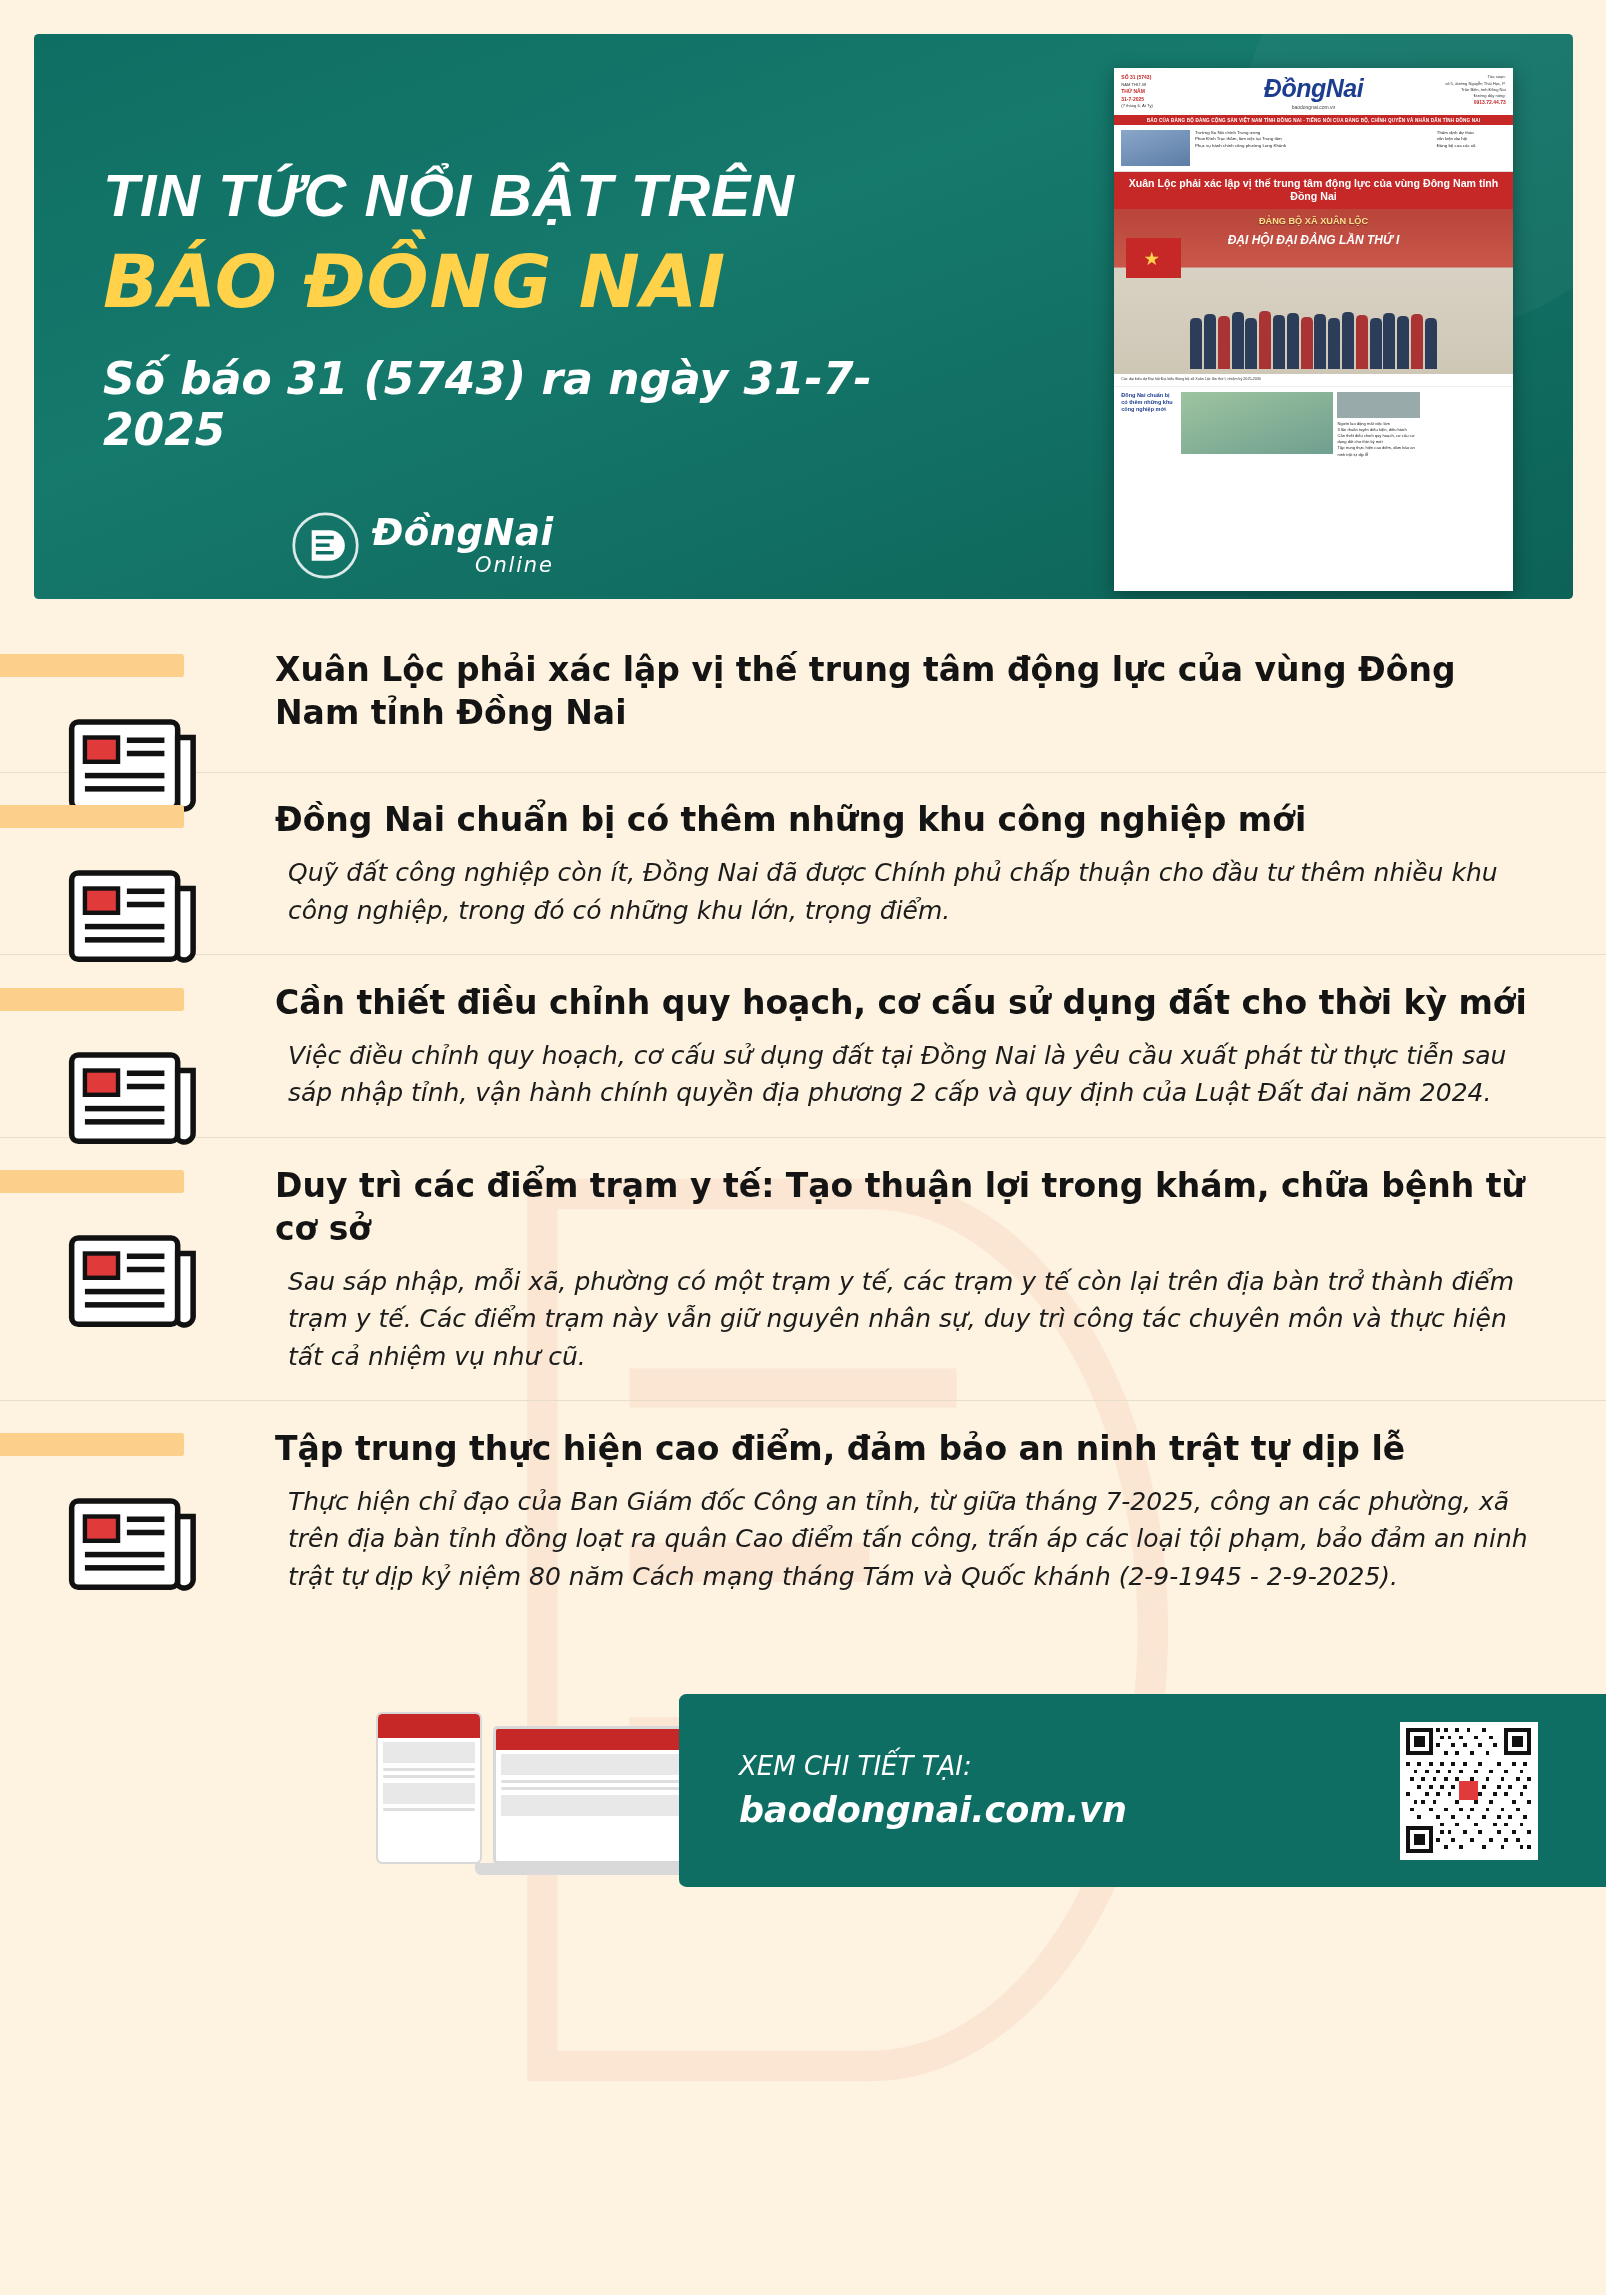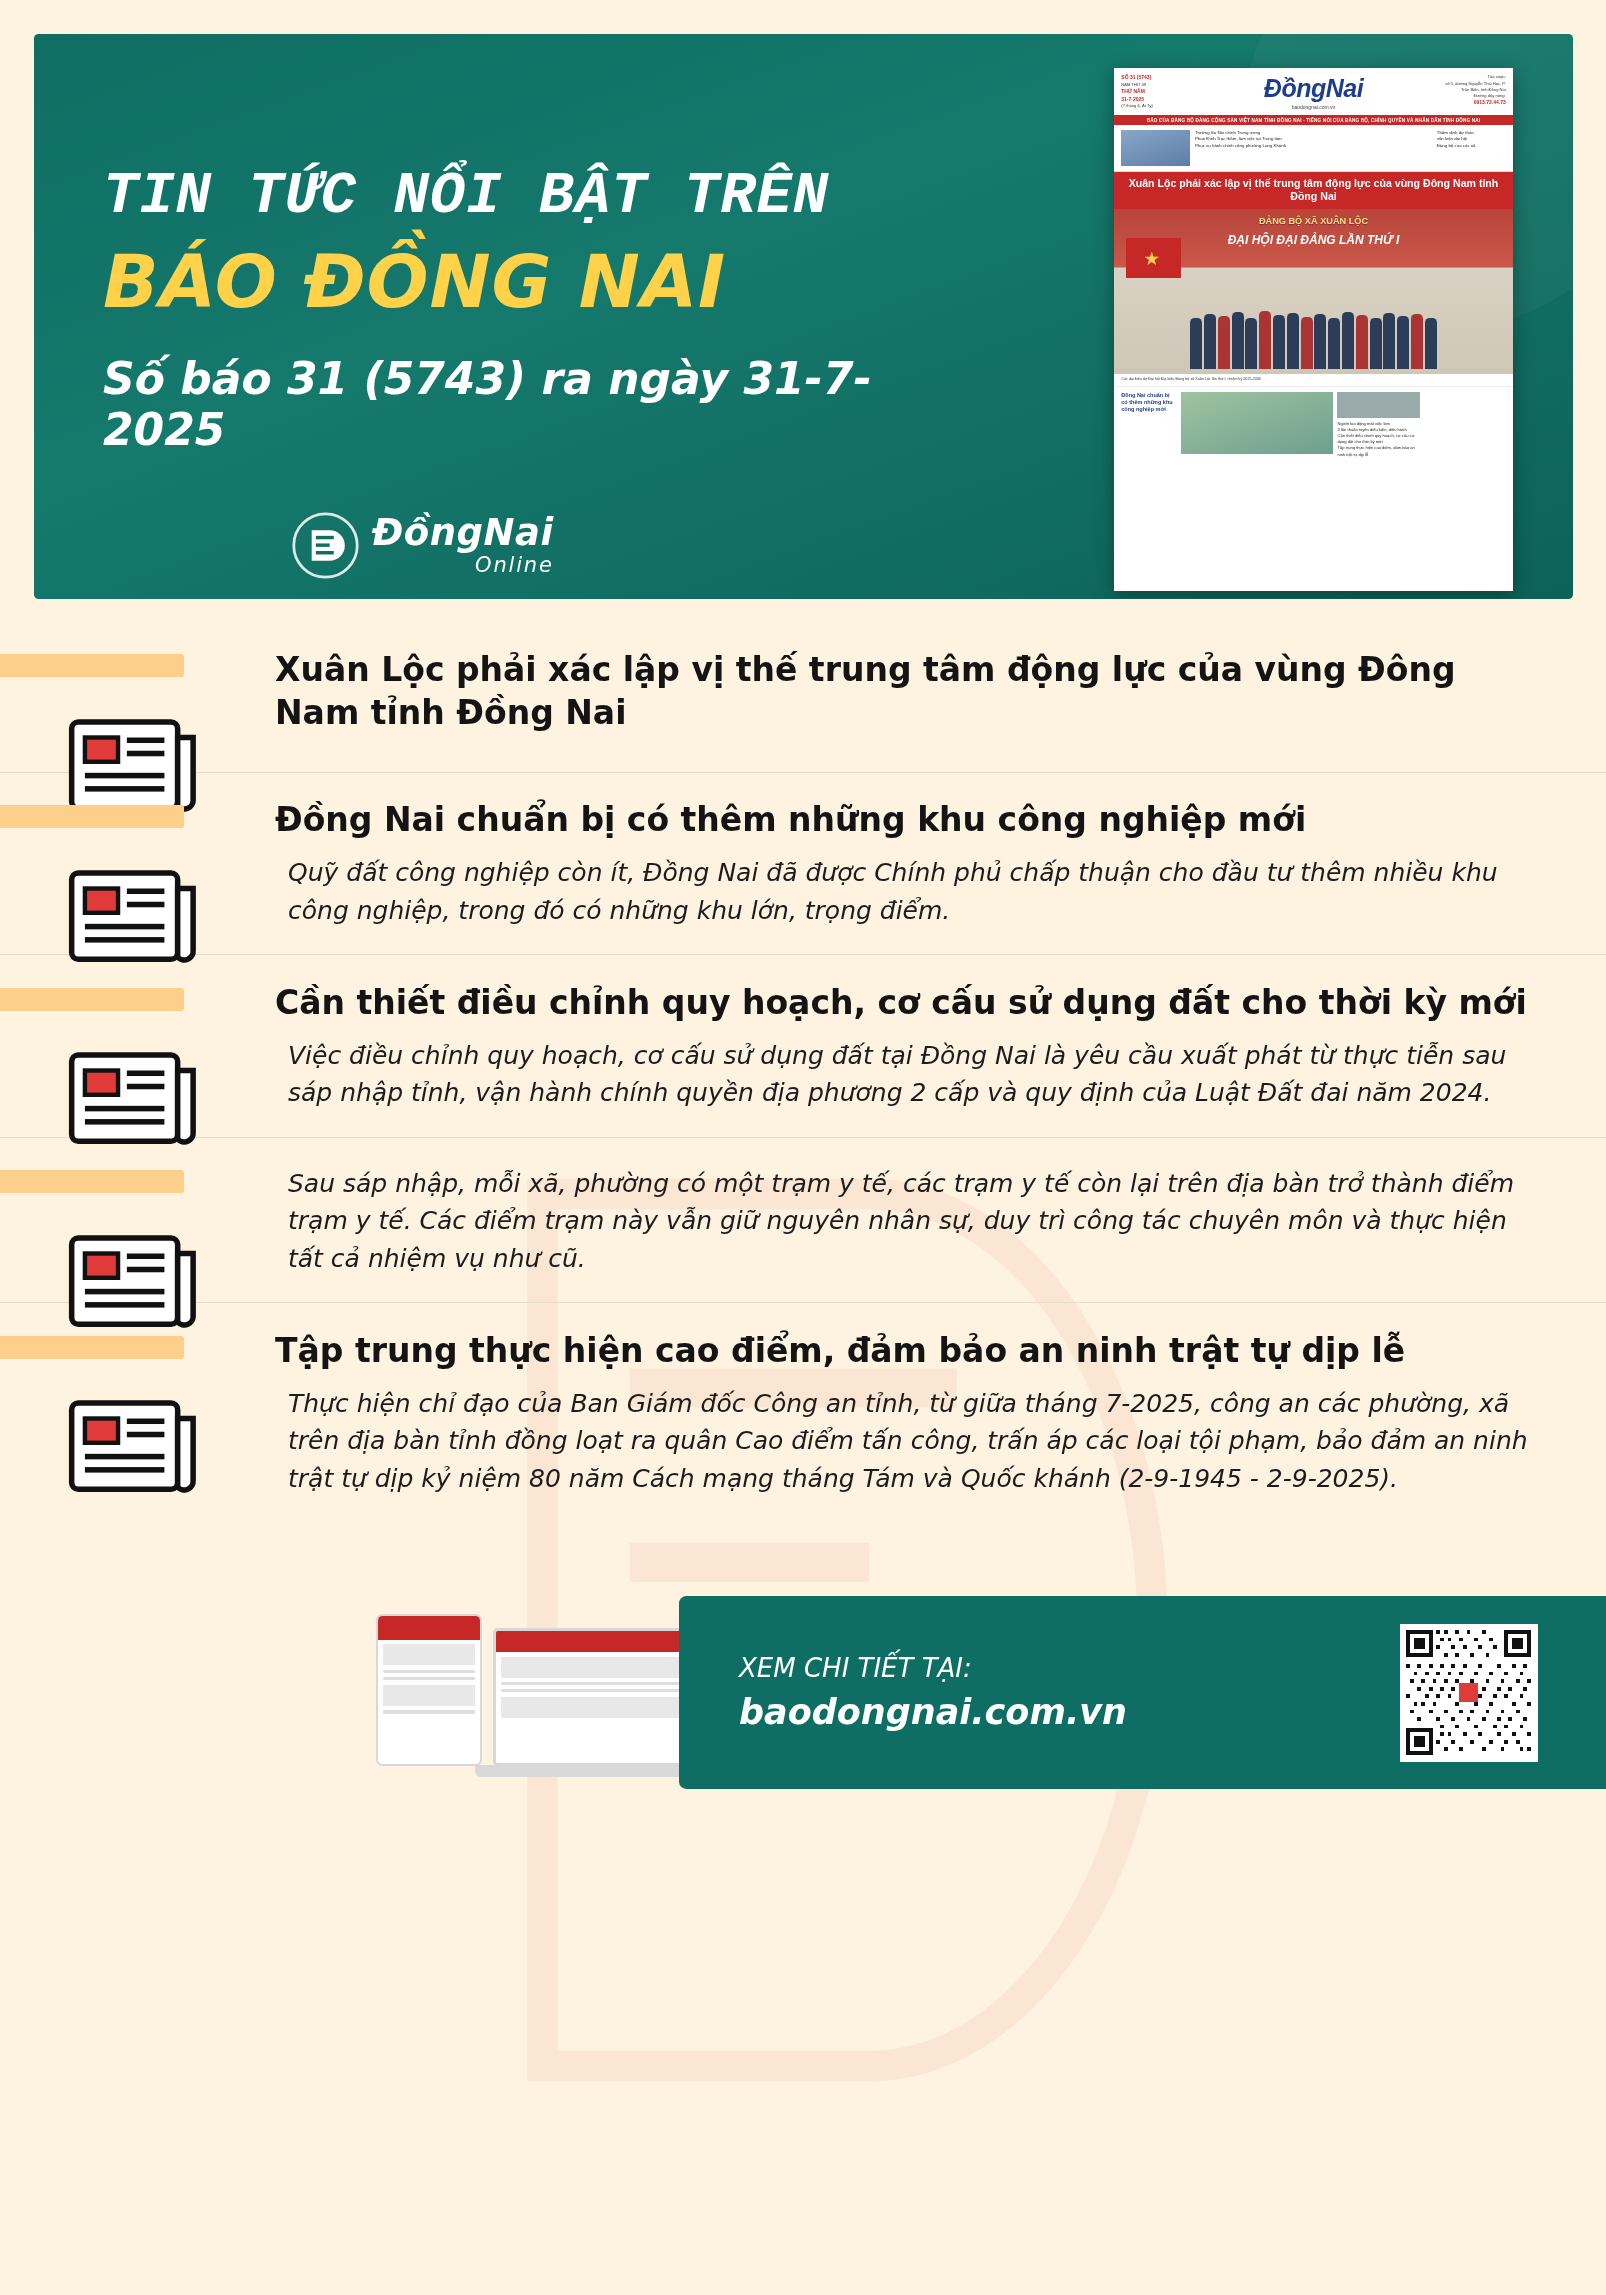--- a/index.html
+++ b/index.html
@@ -38,21 +38,21 @@
     top: 129px;
     width: 872px;
   }
   .head-line1 {
     color: #ffffff;
     font-size: 59px;
     font-weight: bold;
     font-style: italic;
     letter-spacing: 0.9px;
     line-height: 1.15;
-    font-family: Liberation Mono, monospace;
+    font-family: Liberation Sans, sans-serif;
   }
   .head-line2 {
     color: #ffd24a;
     font-size: 73px;
     font-weight: bold;
     font-style: italic;
     letter-spacing: 0.9px;
     line-height: 1.18;
     margin-top: 8.3px;
   }
@@ -479,20 +479,21 @@
           <path d="M100 24 h14 v56 a8 8 0 0 1 -14 6 z" fill="#ffffff" stroke="#111" stroke-width="5"></path>
           <rect x="16" y="24" width="30" height="22" fill="#e03a3a" stroke="#111" stroke-width="4"></rect>
           <rect x="54" y="24" width="34" height="5" fill="#111"></rect>
           <rect x="54" y="36" width="34" height="5" fill="#111"></rect>
           <rect x="16" y="56" width="72" height="5" fill="#111"></rect>
           <rect x="16" y="68" width="72" height="5" fill="#111"></rect>
         </svg>
       </div>
     </div>
     <div class="item-body">
+      <div class="item-title">Duy trì các điểm trạm y tế: Tạo thuận lợi trong khám, chữa bệnh từ cơ sở</div>
       <div class="item-desc">Sau sáp nhập, mỗi xã, phường có một trạm y tế, các trạm y tế còn lại trên địa bàn trở thành điểm trạm y tế. Các điểm trạm này vẫn giữ nguyên nhân sự, duy trì công tác chuyên môn và thực hiện tất cả nhiệm vụ như cũ.</div>
     </div>
   </div>
 
   <div class="news-item">
     <div class="item-left">
       <div class="tag-bar"></div>
       <div class="news-icon">
         <svg viewBox="0 0 120 96" width="133" height="106" aria-hidden="true">
           <rect x="4" y="10" width="96" height="78" rx="6" fill="#ffffff" stroke="#111" stroke-width="5"></rect>

